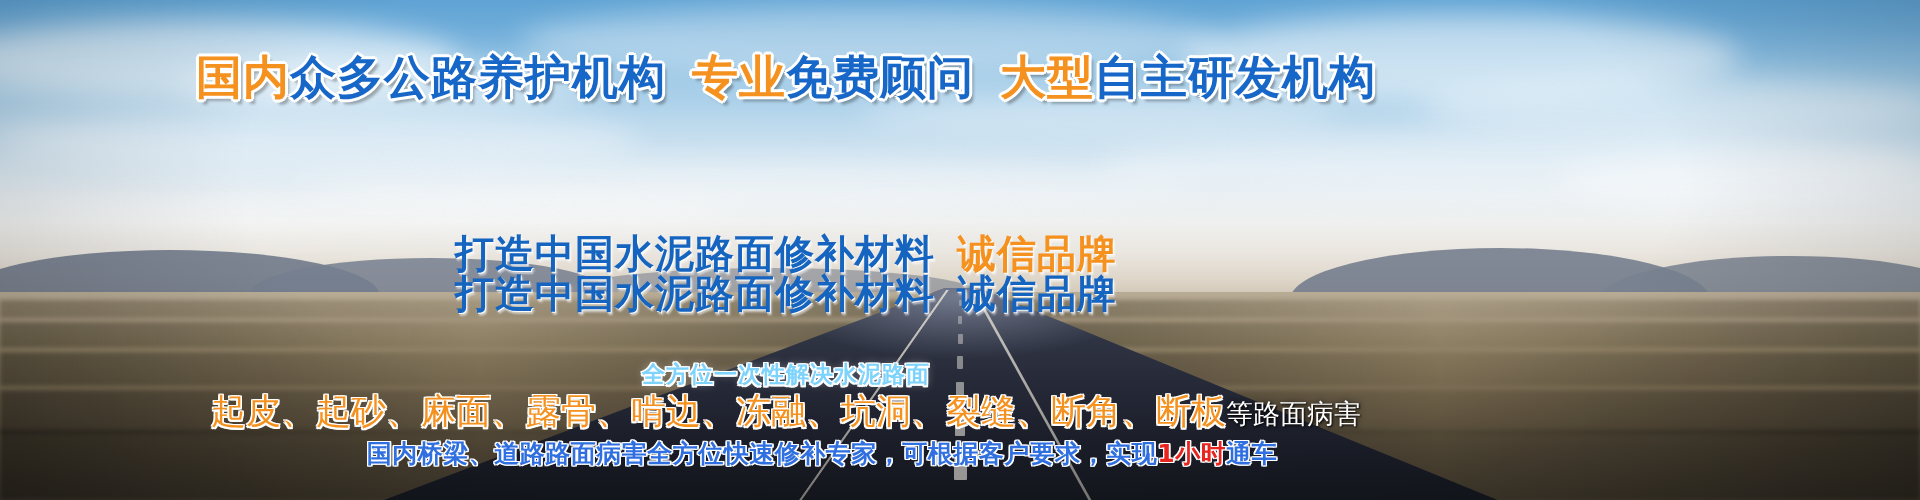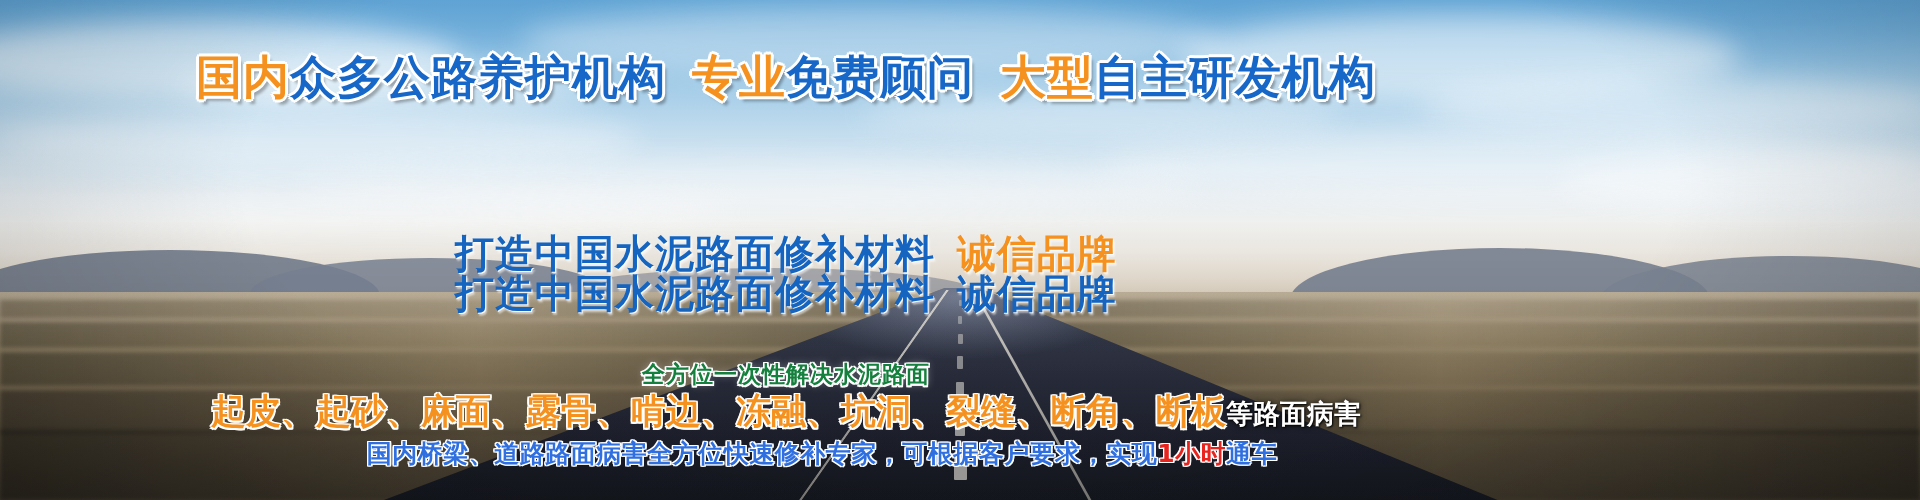--- a/index.html
+++ b/index.html
@@ -141,26 +141,26 @@
     font-family:"DejaVu Sans","Liberation Sans",sans-serif;}
   .m1{top:235px;}
   .m2{top:275px;}
   .mid .blue2{color:#1464c0;text-shadow:1px 1px 0 rgba(255,255,255,.9),2px 3px 2px rgba(255,255,255,.55);}
   .mid .orange2{color:#f5911e;text-shadow:1px 1px 0 rgba(255,255,255,.9),2px 3px 2px rgba(255,255,255,.55);}
   .mid .sp{display:inline-block;width:22px;}
 
   
   .b0{top:359px;font-size:23px;font-weight:bold;letter-spacing:1px;
       font-family:"DejaVu Sans","Liberation Sans",sans-serif;
-      color:#15803d;
+      color:#7dd3fc;
       text-shadow:
         -1.5px 0 #fff,1.5px 0 #fff,0 -1.5px #fff,0 1.5px #fff,
         -1.5px -1.5px #fff,1.5px -1.5px #fff,-1.5px 1.5px #fff,1.5px 1.5px #fff,
         0 0 8px rgba(255,255,255,.55);}
-  .b1{top:388px;font-size:35px;font-weight:bold;letter-spacing:0px;
+  .b1{top:388px;font-size:35px;font-weight:normal;letter-spacing:0px;
       font-family:"DejaVu Sans","Liberation Sans",sans-serif;}
   .b1 .o{color:#f5911e;
       text-shadow:
         -1.5px 0 #fff,1.5px 0 #fff,0 -1.5px #fff,0 1.5px #fff,
         -1.5px -1.5px #fff,1.5px -1.5px #fff,-1.5px 1.5px #fff,1.5px 1.5px #fff;}
   .b1 .w{color:#ffffff;font-size:27px;
       text-shadow:0 0 6px rgba(0,0,0,.85),1px 1px 2px rgba(0,0,0,.9);}
   .b2{top:437px;font-size:25px;font-weight:bold;letter-spacing:0.5px;
       font-family:"DejaVu Sans","Liberation Sans",sans-serif;
       color:#2f6fe0;padding-left:36px;}

